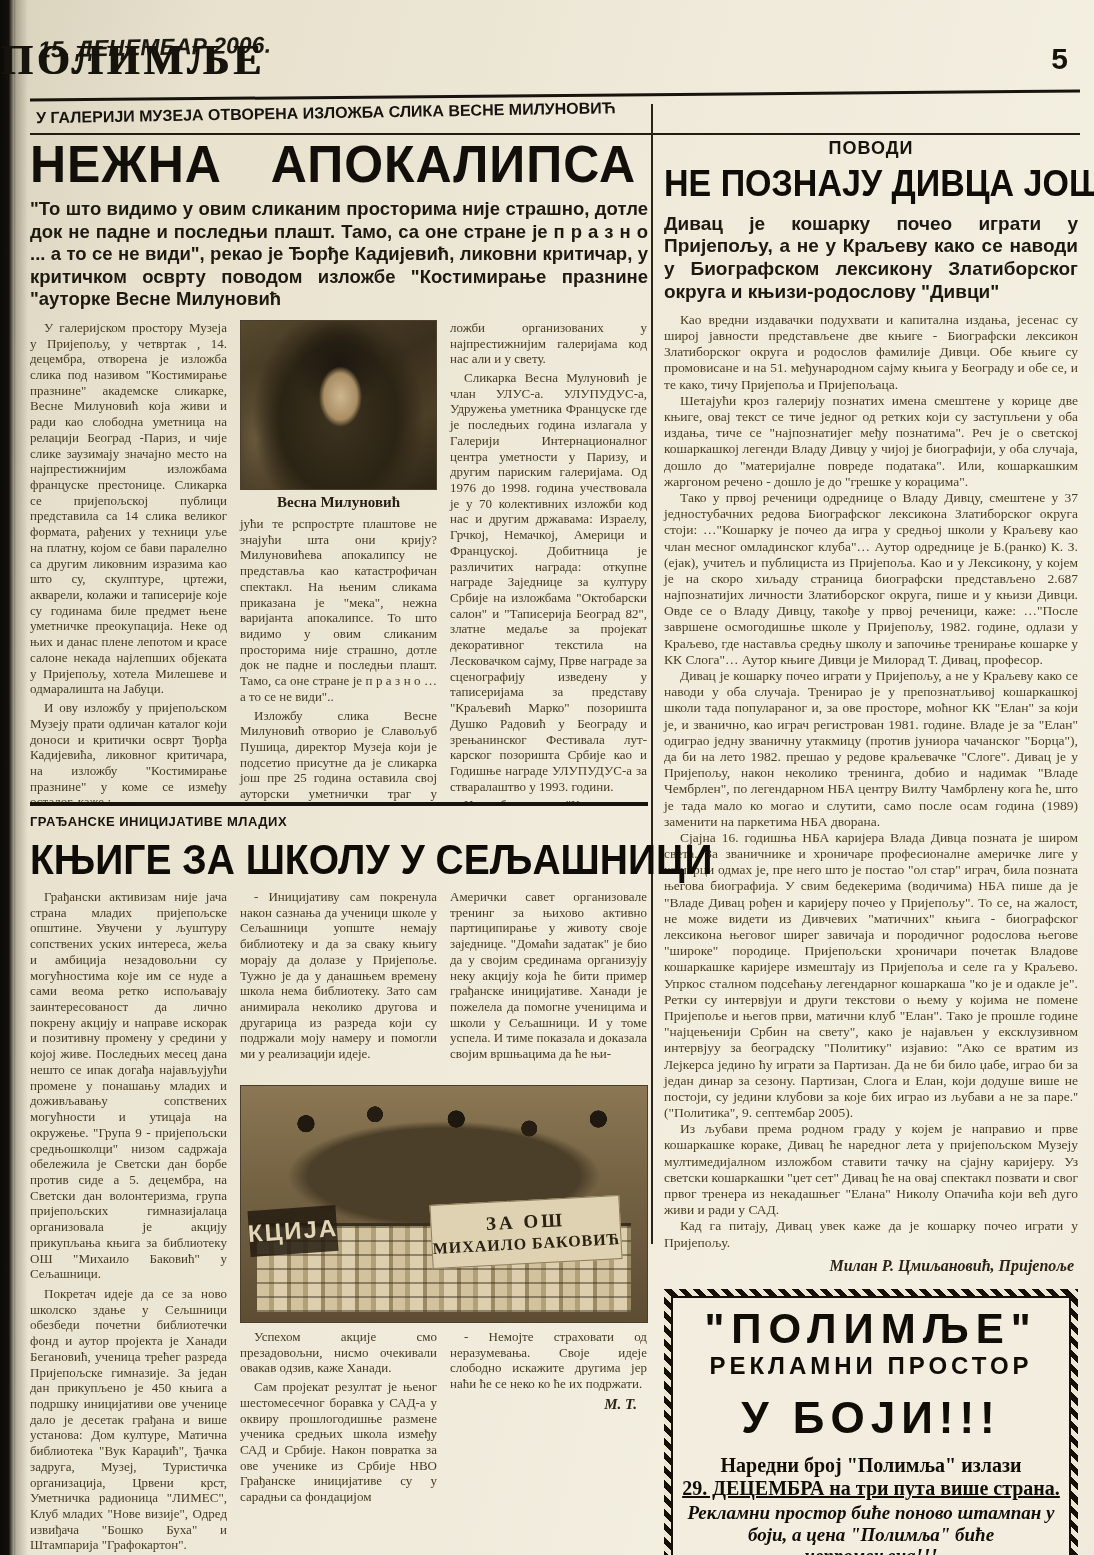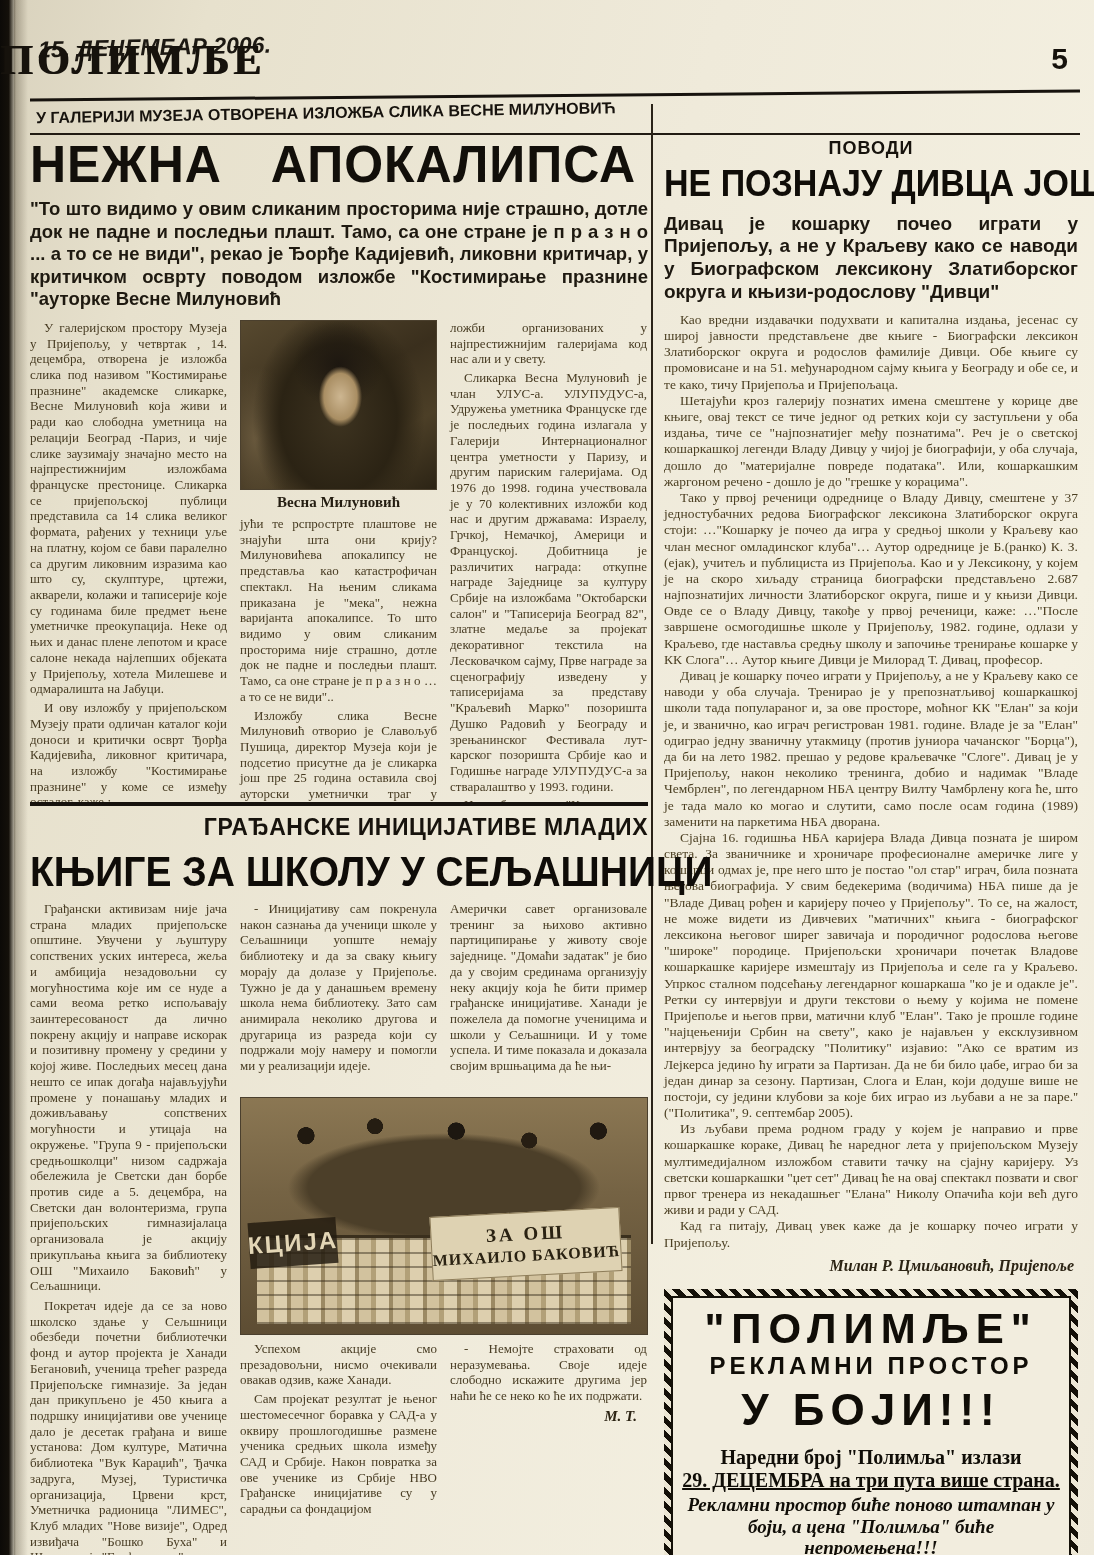--- a/index.html
+++ b/index.html
@@ -62,29 +62,29 @@
   .a2 .body p{text-indent:16px;}
   .byline-a2{text-align:right;font-style:italic;font-weight:bold;font-size:16px;margin-top:6px;color:#2c2414;padding-right:4px;}
 
   
   .ad-frame{margin-top:14px;padding:7px;
     background:repeating-linear-gradient(45deg,#141008 0 5px,#ece6d4 5px 10px);}
   .ad{background:#f2edde;border:2px solid #141008;padding:10px 6px 10px;text-align:center;color:#100d07;}
   .ad .t1{font-family:"Liberation Sans",sans-serif;font-weight:bold;font-size:42px;letter-spacing:7px;line-height:1;}
   .ad .t2{font-family:"Liberation Sans",sans-serif;font-weight:bold;font-size:24px;letter-spacing:6px;margin-top:6px;}
   .ad .t3{font-family:"Liberation Sans",sans-serif;font-weight:bold;font-size:24px;letter-spacing:4px;margin-top:2px;}
-  .ad .t4{font-family:"Liberation Sans",sans-serif;font-weight:bold;font-size:44px;letter-spacing:6px;margin-top:8px;line-height:1;}
+  .ad .t4{font-family:"Liberation Sans",sans-serif;font-weight:bold;font-size:44px;letter-spacing:6px;margin-top:16px;line-height:1;}
   .ad .n1{font-weight:bold;font-size:20px;margin-top:14px;}
   .ad .n2{font-weight:bold;font-size:20px;text-decoration:underline;}
   .ad .n3{font-weight:bold;font-style:italic;font-size:19px;line-height:1.15;margin-top:2px;}
 
   
   .a3{position:absolute;left:30px;top:802px;width:618px;border-top:4px solid #16120d;padding-top:8px;}
-  .a3 .kicker{text-align:right;font-family:"Liberation Sans",sans-serif;font-weight:bold;
-    font-size:23px;color:#17130d;letter-spacing:.5px;}
+  .a3 .kicker{text-align:left;font-family:"Liberation Sans",sans-serif;font-weight:bold;
+    font-size:13px;color:#17130d;letter-spacing:.5px;}
   .a3 .headline{font-family:"Liberation Sans",sans-serif;font-weight:bold;font-size:39px;
     line-height:1;color:#0f0c08;margin:9px 0 12px;white-space:nowrap;transform:scaleY(1.1);transform-origin:left top;}
   .a3cols{display:flex;gap:13px;}
   .a3col1{width:197px;font-size:13px;line-height:1.21;}
   .a3col1 p{margin-bottom:4px;}
   .a3right{width:408px;}
   .a3toprow{display:flex;gap:13px;height:192px;overflow:hidden;}
   .a3toprow .tc{width:197px;font-size:13px;line-height:1.21;}
   .a3botrow{display:flex;gap:13px;margin-top:6px;height:212px;overflow:hidden;}
   .a3botrow .tc{width:197px;font-size:13px;line-height:1.21;}

